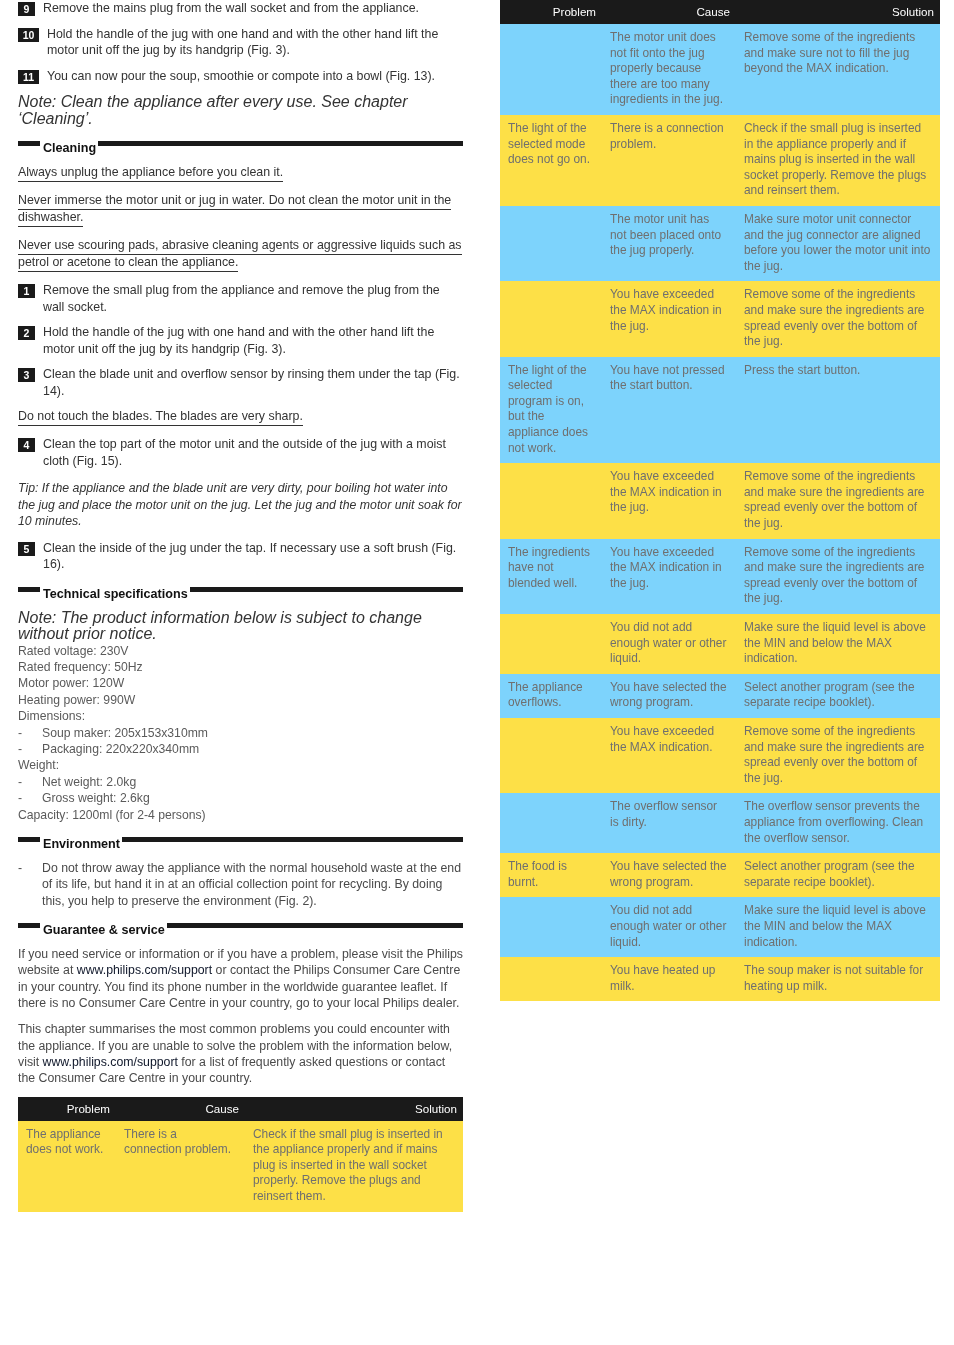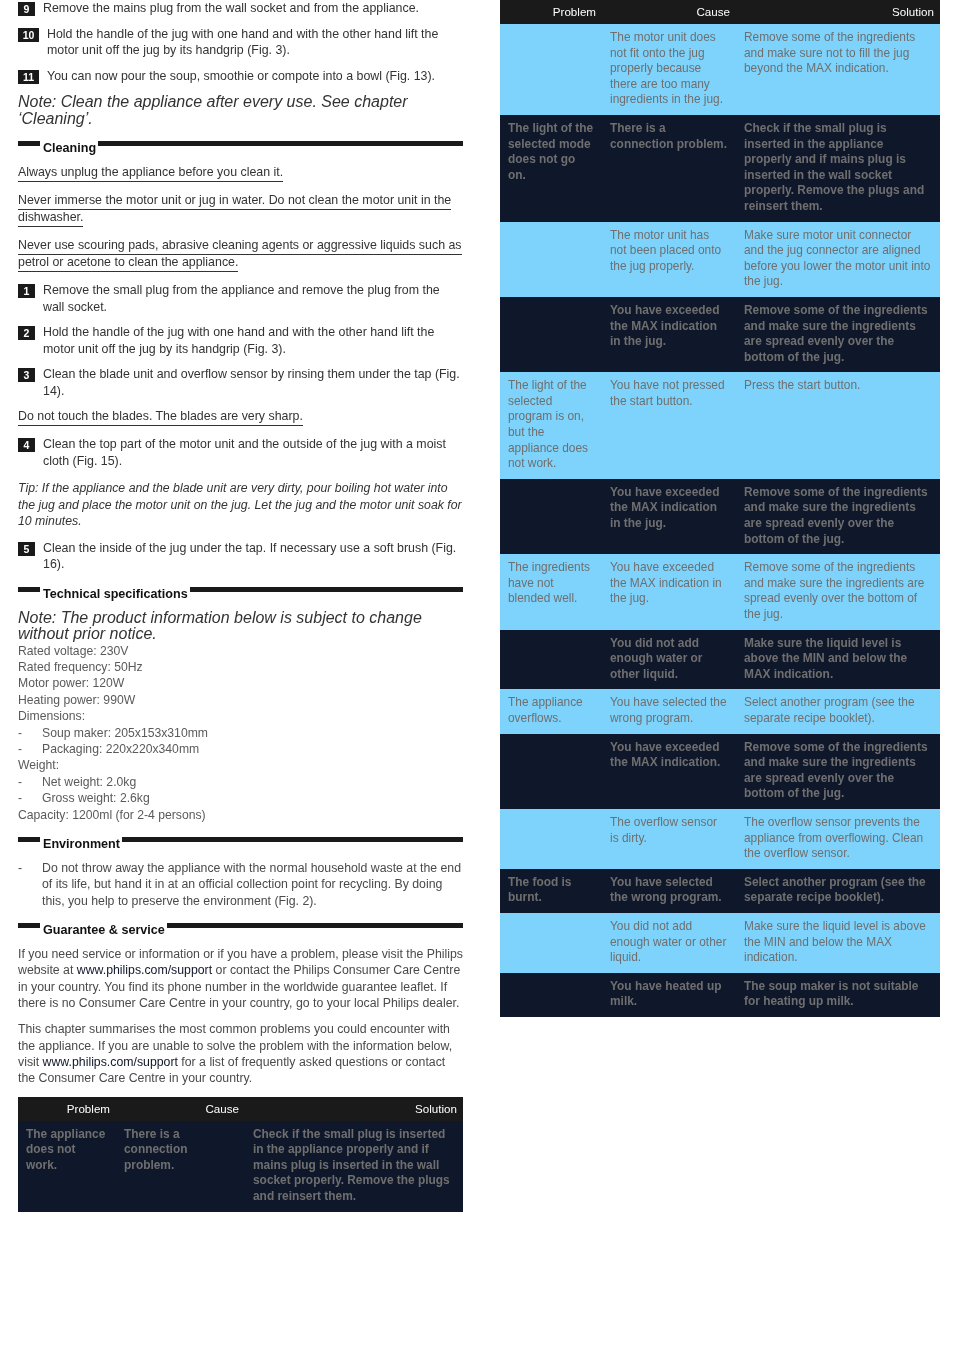--- a/index.html
+++ b/index.html
@@ -61,21 +61,21 @@
     text-align:right;padding:5px 6px 6px 8px;
     vertical-align:middle;
   }
   table.tbl td{
     font-size:11.9px;line-height:15.6px;
     color:#6f6f6f;
     padding:6px 8px 7px 8px;
     vertical-align:top;
   }
   table.tbl tr.shade td{background:#7dd3fc;}
-  table.tbl tr.plain td{background:#0f172a;font-weight:bold;}
+  table.tbl tr.plain td{background:#fde047;}
   .c-prob{width:84px;}
   .c-cause{width:115px;}
   .c-sol{width:auto;}
   .rc-prob{width:88px;}
   .rc-cause{width:120px;}
 </style>
 </head>
 <body>
 
 <div class="page">

